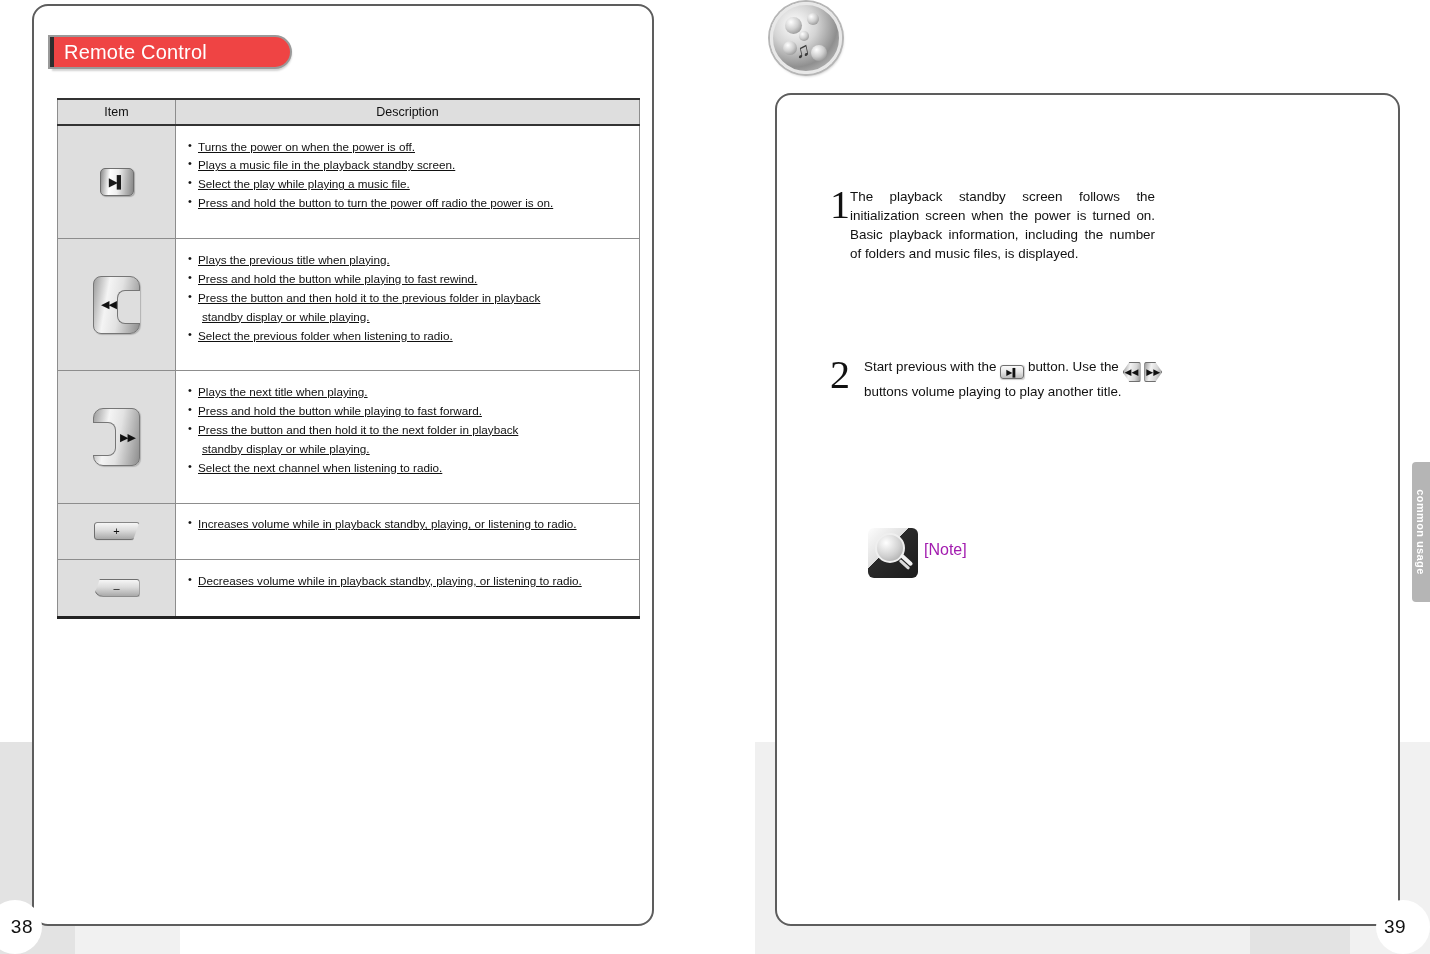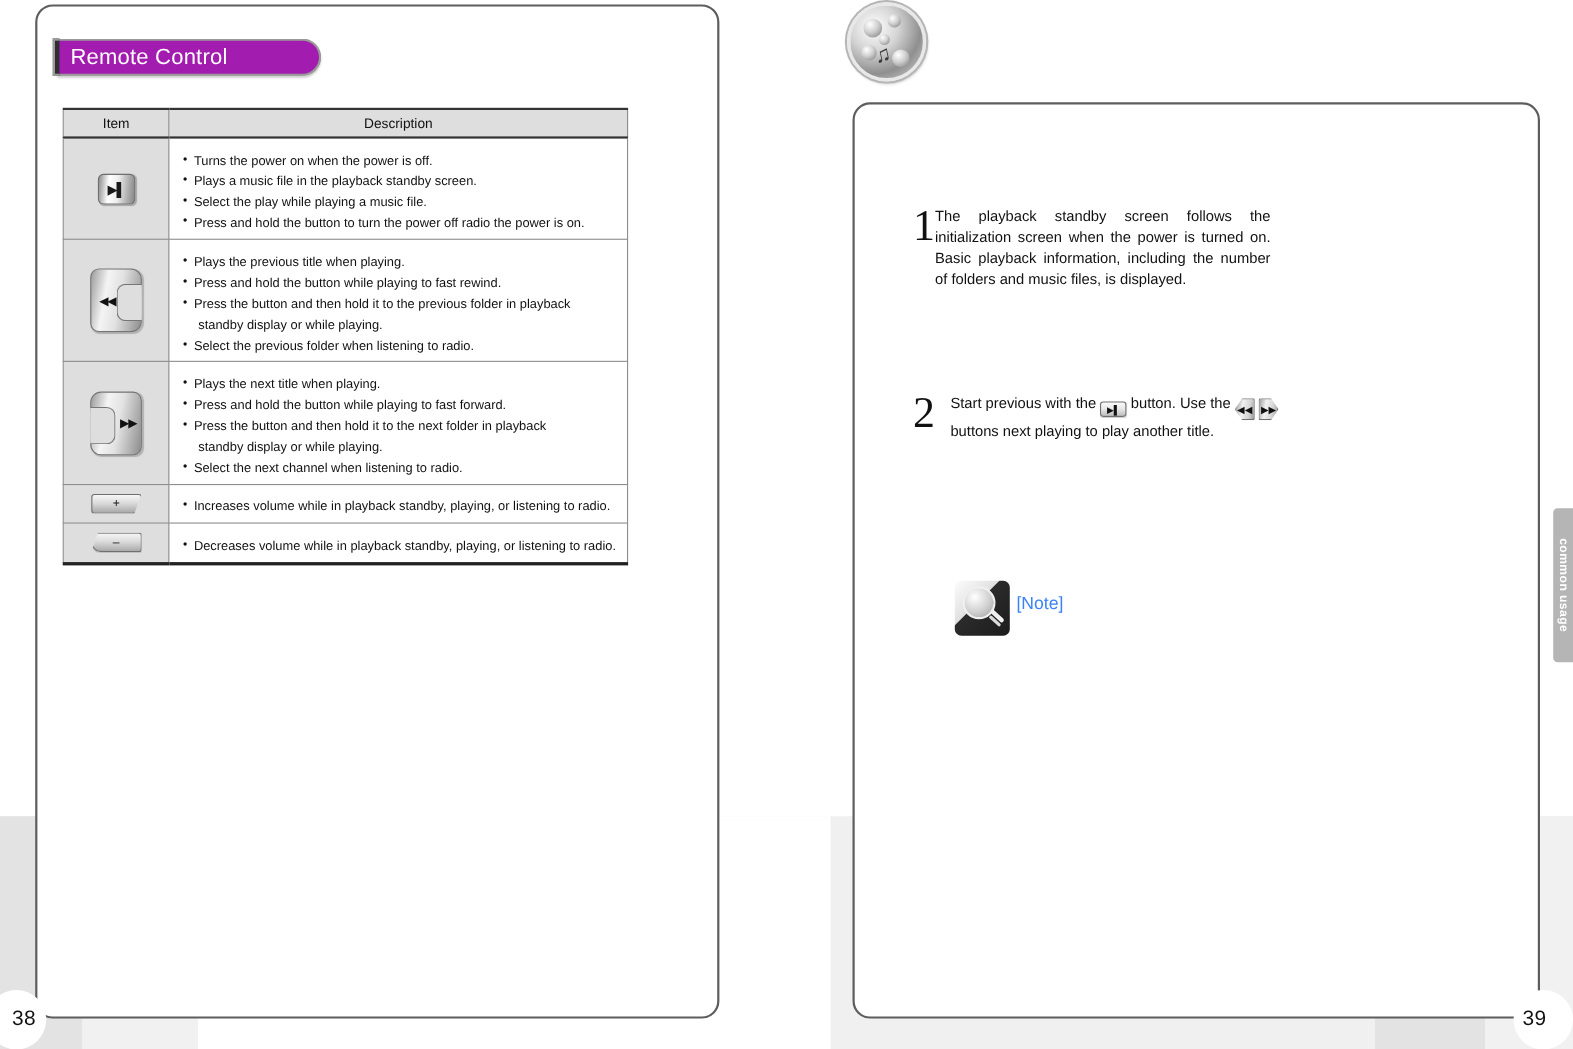--- a/index.html
+++ b/index.html
@@ -36,49 +36,49 @@
     background: #ffffff; color: #111; font-size: 19px; display: flex;
     align-items: center; justify-content: center; letter-spacing: .5px;
   }
   #pg-left  { left: -12px;  top: 900px; justify-content: flex-end; padding-right: 9px; }
   #pg-right { left: 1376px; top: 900px; justify-content: flex-start; padding-left: 8px; }
 
   
   .pill-wrap { position: absolute; }
   .pill {
     position: relative; height: 34px;
-    background: #a21caf; border-radius: 0 18px 18px 0;
+    background: #ef4444; border-radius: 0 18px 18px 0;
     border: 2px solid #9a9a9a; border-left: none;
     display: flex; align-items: center;
     box-shadow: 0 2px 2px rgba(0,0,0,.18);
   }
   .pill:before {
     content:""; position:absolute; left:-4px; top:-2px; bottom:-2px; width:4px;
     background:#2e2e2e; border:2px solid #9a9a9a; border-right:none;
   }
   .pill span {
     color: #ffffff; font-size: 20px; padding: 0 16px 0 12px;
     letter-spacing: .2px; white-space: nowrap; font-weight: 400;
   }
 
   
   #rc-table {
-    position: absolute; left: 23px; top: 92px; width: 514px;
+    position: absolute; left: 23px; top: 92px; width: 583px;
     border-collapse: collapse; font-size: 11.7px; color: #111;
   }
   #rc-table th, #rc-table td { border: 1px solid #8d8d8d; }
   #rc-table thead th {
     background: #dedede; height: 26px; font-weight: 400; font-size: 12.5px;
     border-top: 2px solid #333; border-bottom: 2px solid #333;
   }
   #rc-table thead th.c-item { width: 118px; }
   #rc-table td.c-item {
     background: #dedede; text-align: center; vertical-align: middle; padding: 8px 0;
   }
-  #rc-table td.c-desc { padding: 9px 10px 3px 12px; vertical-align: middle; background:#fff; }
+  #rc-table td.c-desc { padding: 9px 10px 24px 12px; vertical-align: middle; background:#fff;text-decoration:underline; }
   #rc-table tr.last td { border-bottom: 3px solid #222; }
   .bullet-line { position: relative; padding-left: 10px; line-height: 1.32; margin: 3.5px 0; white-space: nowrap; }
   .bullet-line.b { }
   .bullet-line.cont { padding-left: 14px; }
   .bullet-line.b:before {
     content:"\2022"; position:absolute; left: 0; top: -1px; font-size: 11px;
   }
 
   
   .btn-play {
@@ -230,21 +230,21 @@
     border:2px solid #efefef;
   }
   #note-icon .handle {
     position:absolute; left:31px; top:30px; width:15px; height:4px; background:#f2f2f2;
     transform: rotate(42deg); border-radius:2px;
   }
   #note-icon .handle2 {
     position:absolute; left:30px; top:35px; width:13px; height:3px; background:#dcdcdc;
     transform: rotate(42deg); border-radius:2px;
   }
-  #note-title { position:absolute; left:924px; top:541px; font-size:16px; color:#3b82f6; z-index:5; }
+  #note-title { position:absolute; left:924px; top:541px; font-size:16px; color:#a21caf; z-index:5; }
   #note-list { position:absolute; left:930px; top:570px; width:448px; font-size:11.6px; color:#111; }
   .note-li { position:relative; padding-left:9px; line-height:1.55; margin-bottom:1.5px; text-align:justify; }
   .note-li:before { content:"\2022"; position:absolute; left:0; top:0; font-size:10px; }
   .note-li .cont { display:block; padding-left:5px; }
 
   
   #side-tab {
     position:absolute; right:0; top:462px; width:18px; height:140px;
     background:#b5b5b5; border-radius:4px 0 0 4px; z-index:1;
     display:flex; align-items:center; justify-content:center; overflow:hidden;
@@ -376,21 +376,21 @@
 
     <div class="step" style="left:53px; top:262px; width:345px;">
       <div class="num">2</div>
       <div class="body">
         <span>Start previous with the</span>
         <span class="ib play">▶▌</span>
         <span>button. Use the</span>
         <span class="ib arrow l">◀◀</span>
         <span class="ib arrow r">▶▶</span>
         <br>
-        <span>buttons next playing to play another title.</span>
+        <span>buttons volume playing to play another title.</span>
       </div>
     </div>
   </div>
 
   <div class="lcd lcd-fuzzy" style="left:1195px; top:186px; width:185px; height:148px;">
     <div class="lcd-inner">
       <div class="lcd-top">
         <span>0235</span>
         <span class="tag">STOP</span>
         <span>↺</span>

